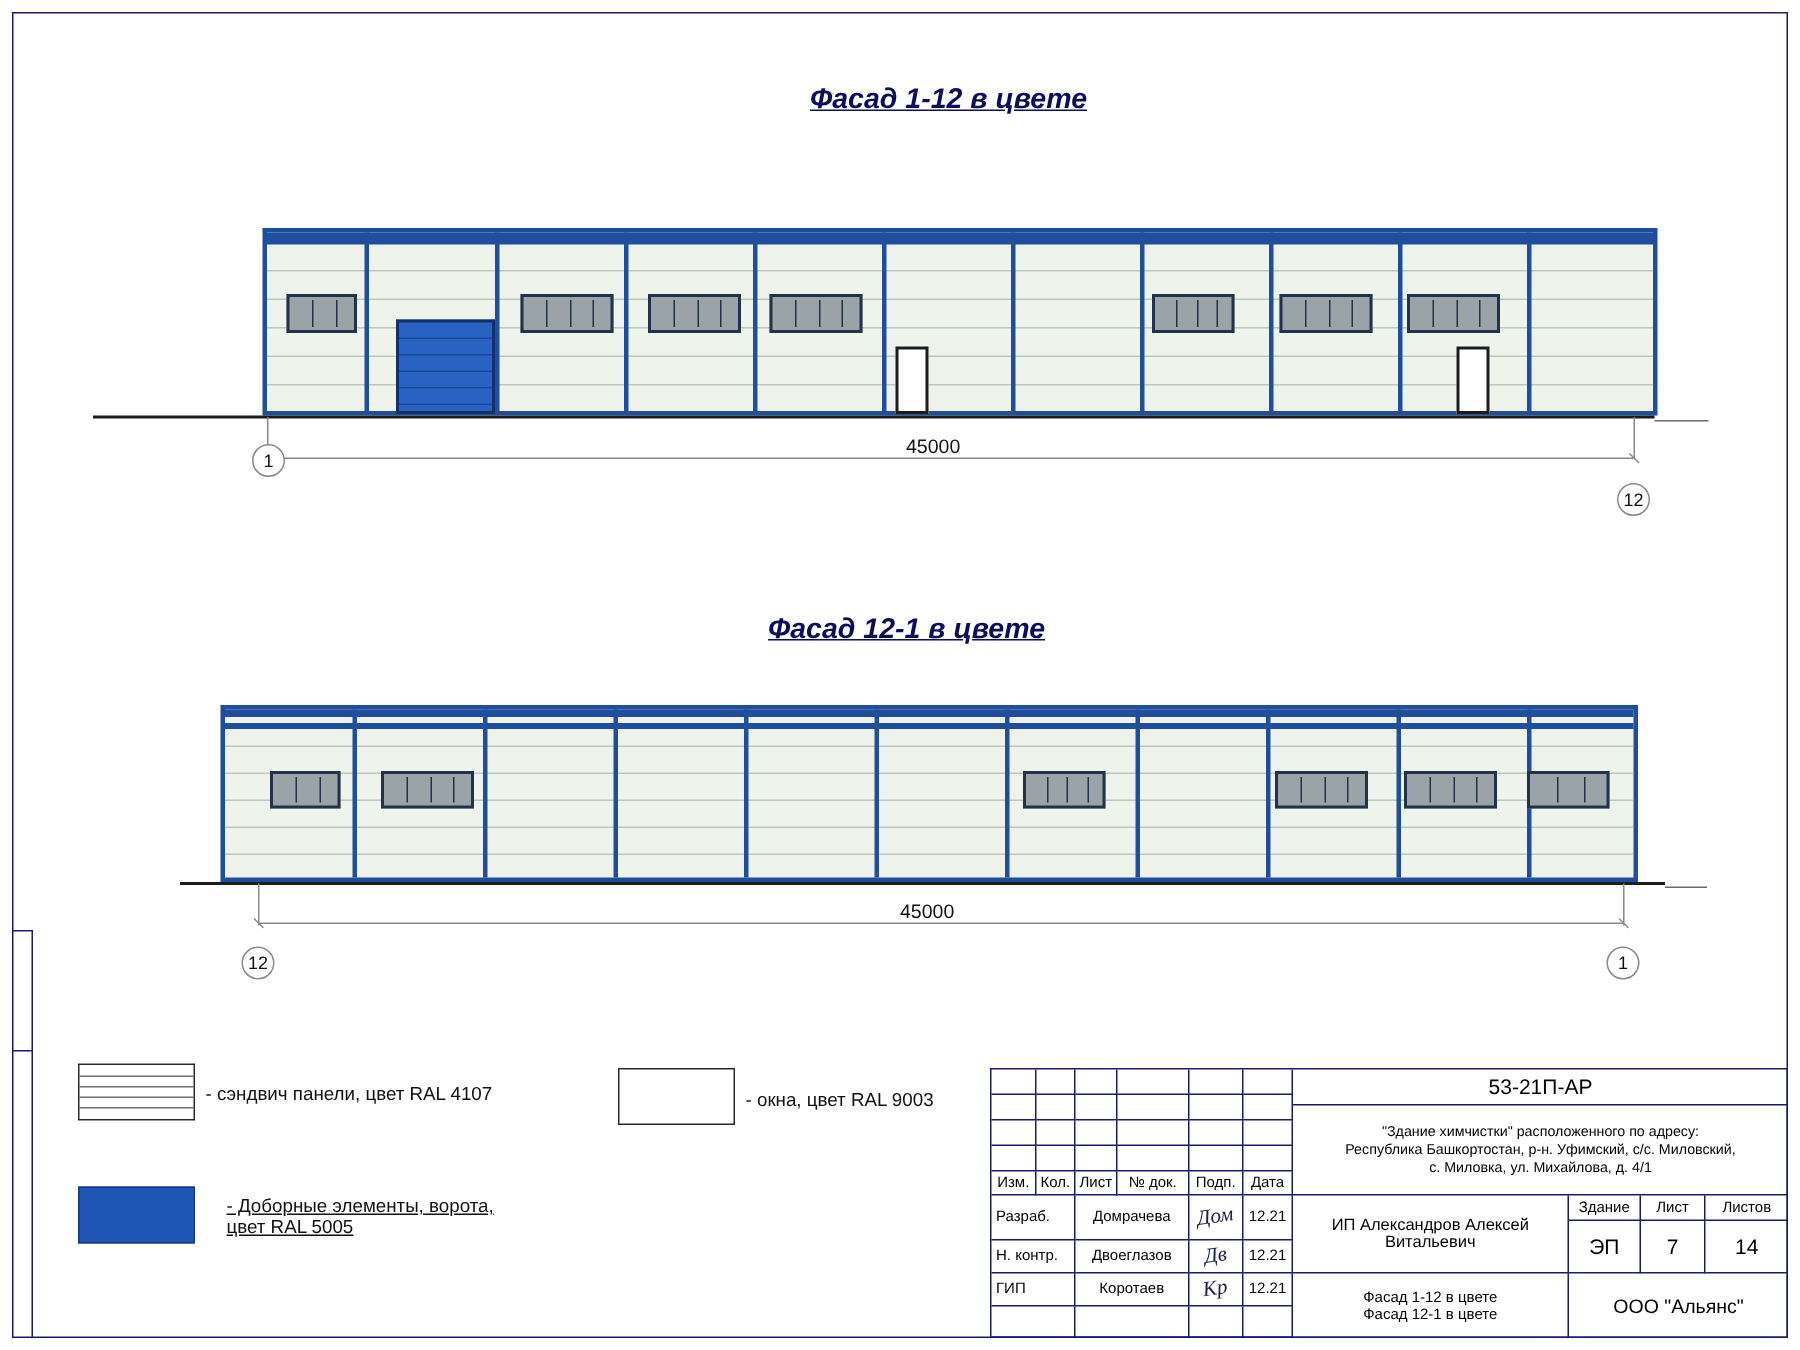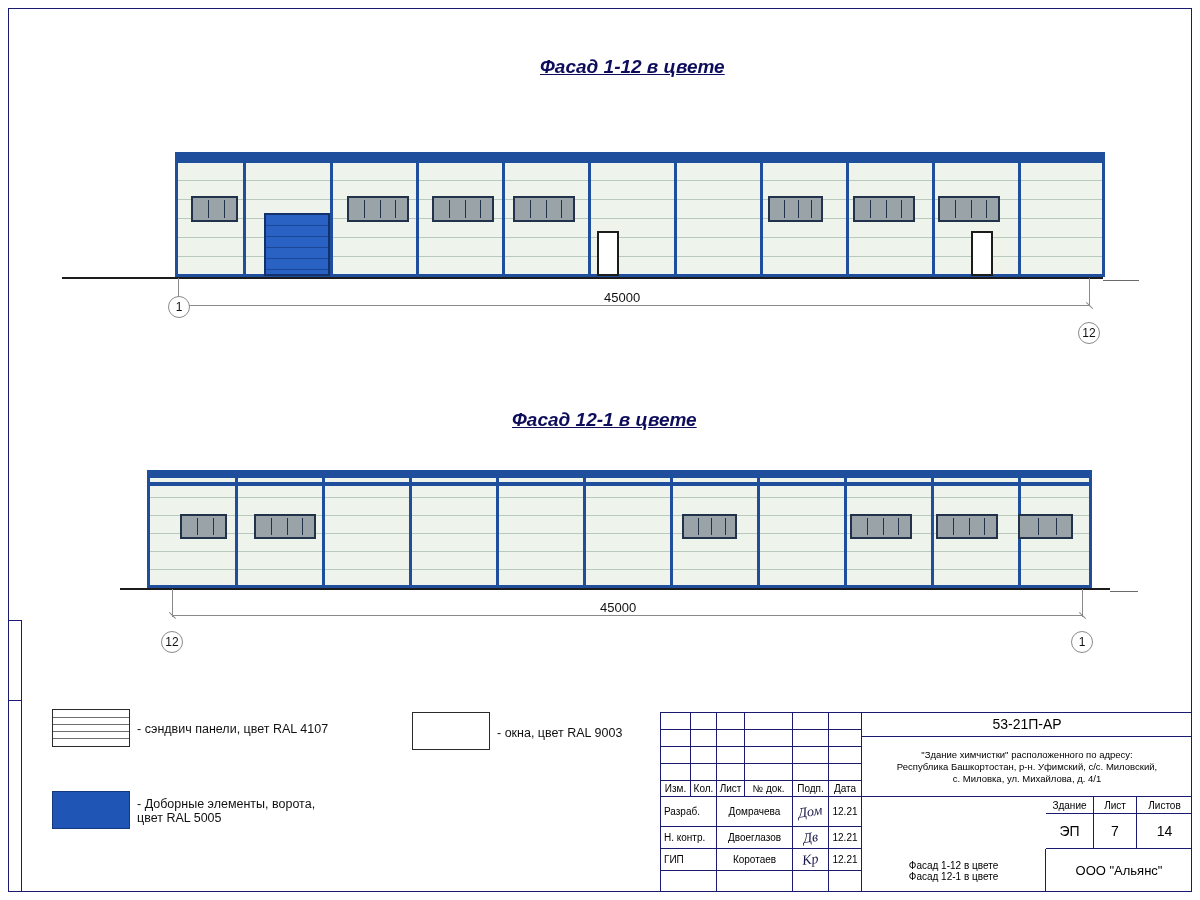--- a/index.html
+++ b/index.html
@@ -393,21 +393,21 @@
       <span style="top:14px;"></span>
       <span style="top:21px;"></span>
       <span style="top:28px;"></span>
   </div>
   <div class="legend-text" style="left:137px;top:722px;">- сэндвич панели, цвет RAL 4107</div>
 
   <div class="legend-swatch-window" style="left:412px;top:712px;width:78px;height:38px;"></div>
   <div class="legend-text" style="left:497px;top:726px;">- окна, цвет RAL 9003</div>
 
   <div class="legend-swatch-blue" style="left:52px;top:791px;width:78px;height:38px;"></div>
-  <div class="legend-text" style="left:137px;top:797px;">- Доборные элементы, ворота,
+  <div class="legend-text" style="left:151px;top:797px;text-decoration:underline;">- Доборные элементы, ворота,
   цвет RAL 5005</div>
 
   <div id="stamp">
 
     <div class="cell" style="left:0;top:0;width:30px;height:17px;"></div>
     <div class="cell" style="left:30px;top:0;width:26px;height:17px;"></div>
     <div class="cell" style="left:56px;top:0;width:28px;height:17px;"></div>
     <div class="cell" style="left:84px;top:0;width:48px;height:17px;"></div>
     <div class="cell" style="left:132px;top:0;width:36px;height:17px;"></div>
     <div class="cell" style="left:168px;top:0;width:33px;height:17px;"></div>
@@ -464,20 +464,21 @@
     <div class="cell" style="left:0;top:158px;width:56px;height:21px;"></div>
     <div class="cell" style="left:56px;top:158px;width:76px;height:21px;"></div>
     <div class="cell" style="left:132px;top:158px;width:36px;height:21px;"></div>
     <div class="cell" style="left:168px;top:158px;width:33px;height:21px;"></div>
 
     <div class="cell big" style="left:201px;top:0;width:330px;height:24px;border-right:none;">53-21П-АР</div>
     <div class="cell obj" style="left:201px;top:24px;width:330px;height:60px;border-right:none;white-space:pre-line;">"Здание химчистки" расположенного по адресу:
 Республика Башкортостан, р-н. Уфимский, с/с. Миловский,
 с. Миловка, ул. Михайлова, д. 4/1</div>
 
+    <div class="cell mid" style="left:201px;top:84px;width:184px;height:52px;">ИП Александров Алексей Витальевич</div>
 
     <div class="cell" style="left:385px;top:84px;width:48px;height:17px;">Здание</div>
     <div class="cell" style="left:433px;top:84px;width:43px;height:17px;">Лист</div>
     <div class="cell" style="left:476px;top:84px;width:55px;height:17px;border-right:none;">Листов</div>
 
     <div class="cell big" style="left:385px;top:101px;width:48px;height:35px;">ЭП</div>
     <div class="cell big" style="left:433px;top:101px;width:43px;height:35px;">7</div>
     <div class="cell big" style="left:476px;top:101px;width:55px;height:35px;border-right:none;">14</div>
 
     <div class="cell" style="left:201px;top:136px;width:184px;height:43px;border-bottom:none;white-space:pre-line;">Фасад 1-12 в цвете

